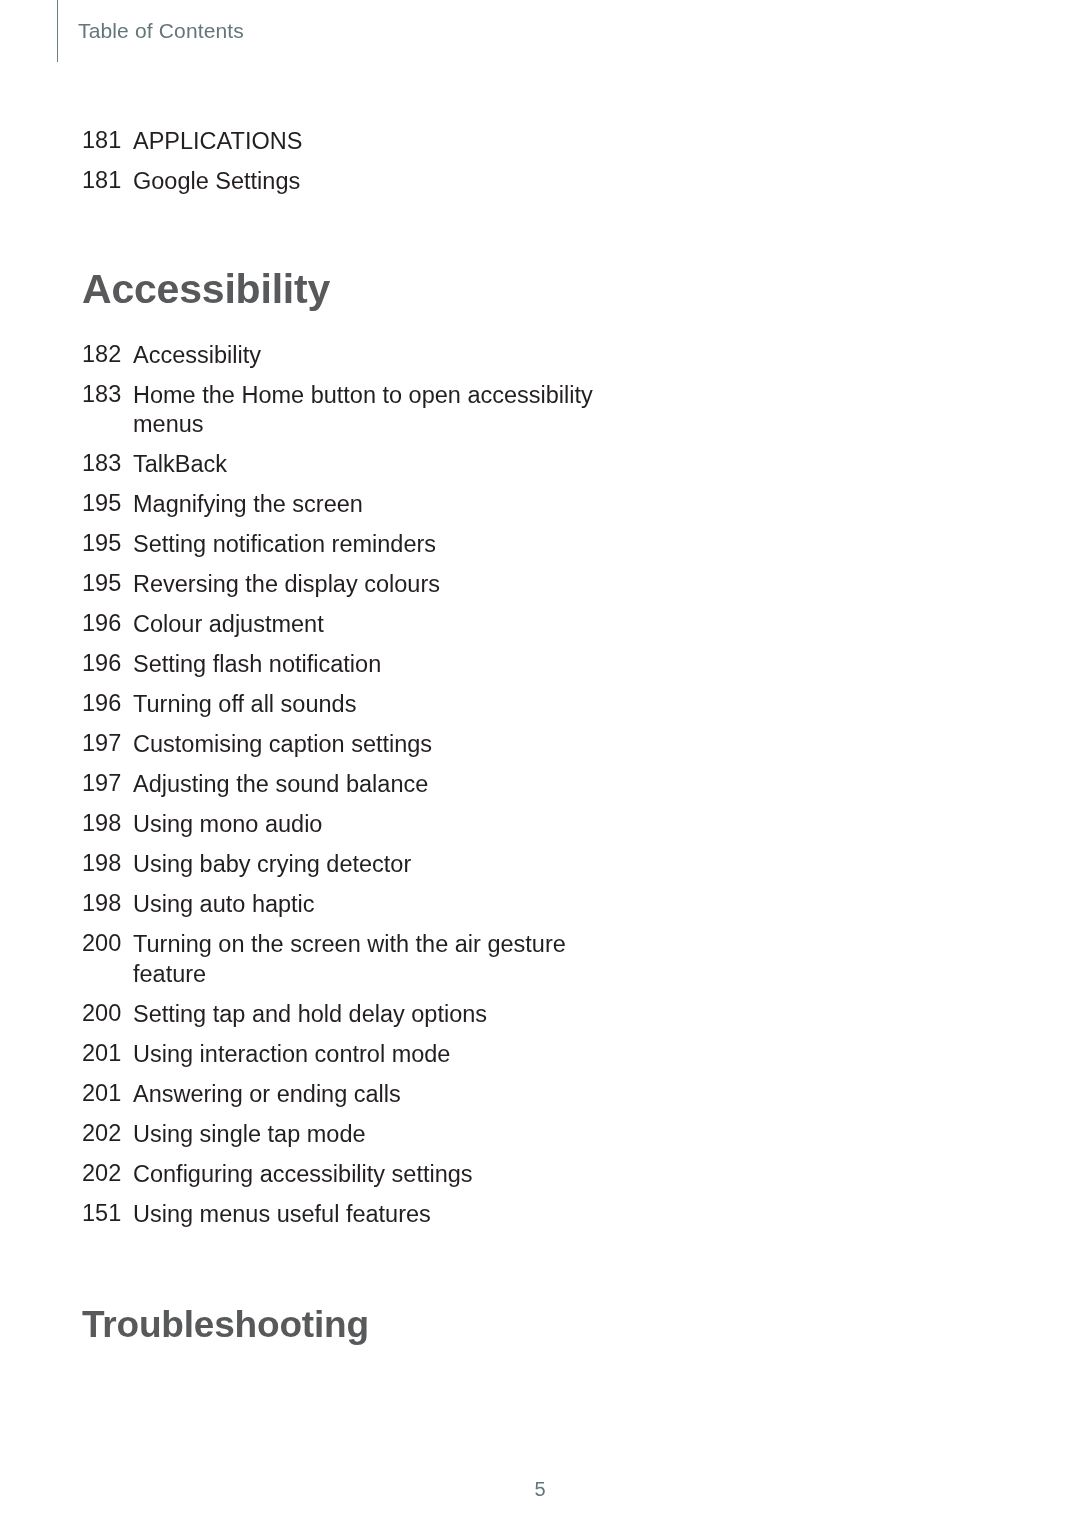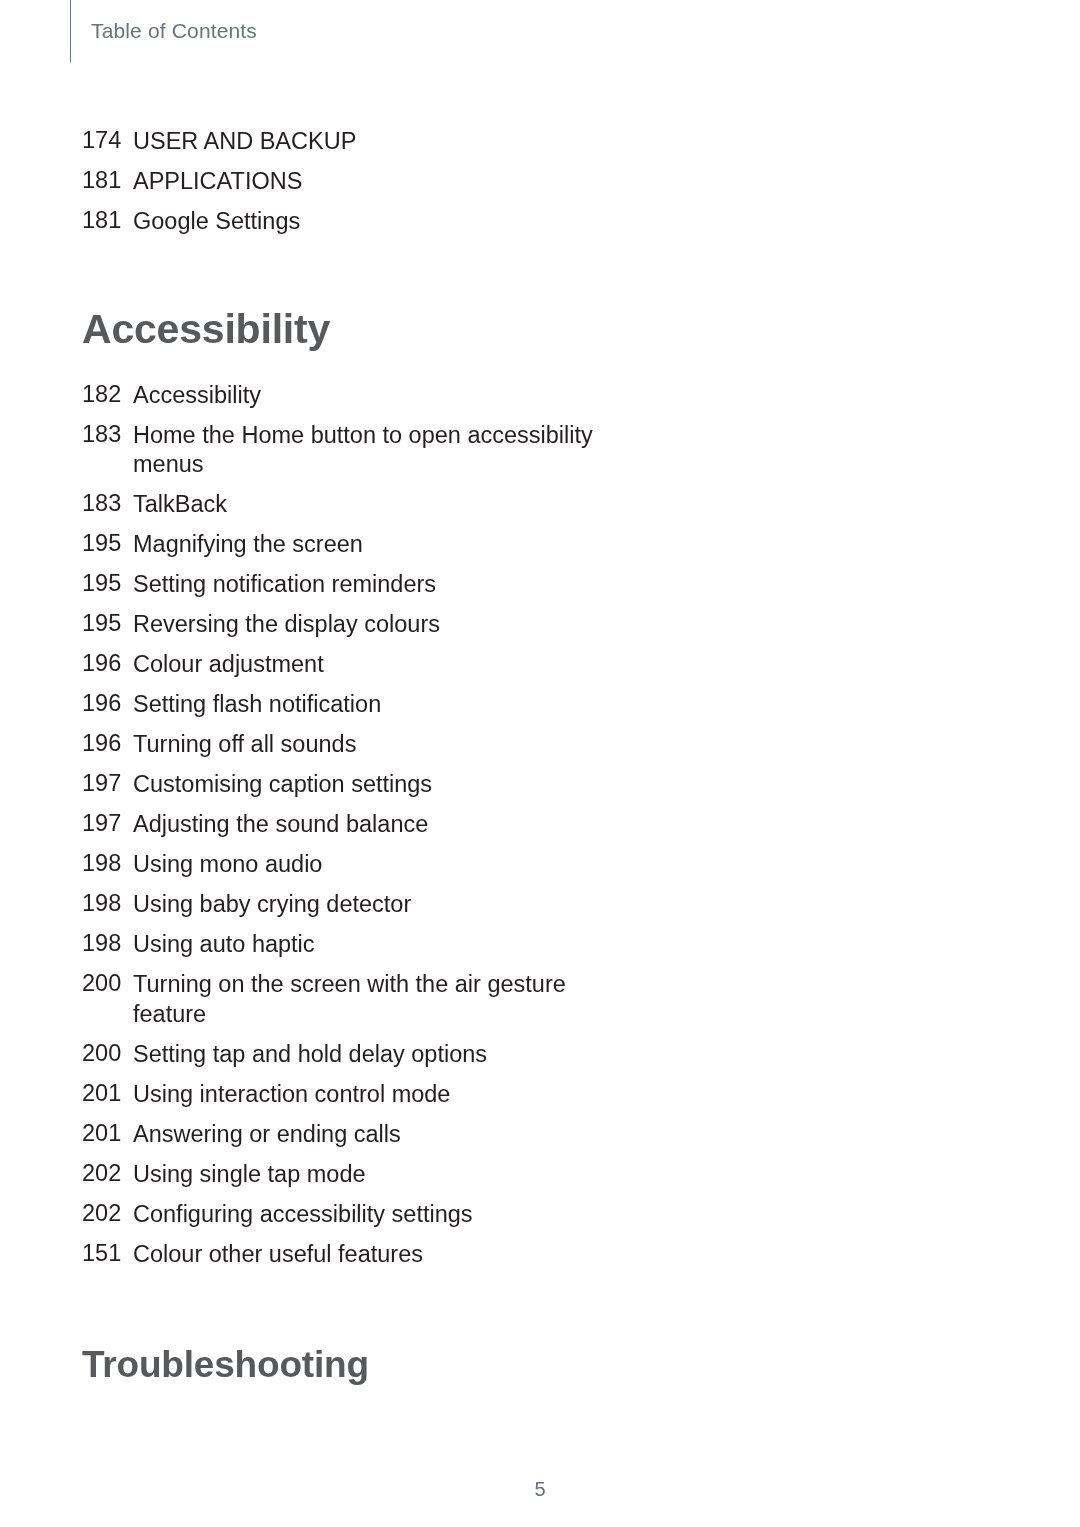--- a/index.html
+++ b/index.html
@@ -12,21 +12,21 @@
     background: #ffffff;
     font-family: "Liberation Sans", sans-serif;
     position: relative;
     overflow: hidden;
     -webkit-font-smoothing: antialiased;
   }
 
   
   #running-header {
     position: absolute;
-    left: 70px;
+    left: 57px;
     top: 0px;
     height: 62px;
     display: flex;
     align-items: center;
   }
   #header-rule {
     width: 1px;
     height: 62px;
     background: #6b7b7f;
     flex: 0 0 auto;
@@ -105,24 +105,20 @@
 
 <div id="running-header">
   <div id="header-rule"></div>
   <div id="header-title">Table of Contents</div>
 </div>
 
 <div id="content">
 
   <div id="group-settings">
     <div class="toc-entry">
-      <span class="toc-page">174</span>
-      <span class="toc-title">USER AND BACKUP</span>
-    </div>
-    <div class="toc-entry">
       <span class="toc-page">181</span>
       <span class="toc-title">APPLICATIONS</span>
     </div>
     <div class="toc-entry">
       <span class="toc-page">181</span>
       <span class="toc-title">Google Settings</span>
     </div>
   </div>
 
   <div class="section-heading" id="section-accessibility">Accessibility</div>
@@ -203,21 +199,21 @@
     <div class="toc-entry">
       <span class="toc-page">202</span>
       <span class="toc-title">Using single tap mode</span>
     </div>
     <div class="toc-entry">
       <span class="toc-page">202</span>
       <span class="toc-title">Configuring accessibility settings</span>
     </div>
     <div class="toc-entry">
       <span class="toc-page">151</span>
-      <span class="toc-title">Colour other useful features</span>
+      <span class="toc-title">Using menus useful features</span>
     </div>
   </div>
 
   <div class="section-heading" id="section-troubleshooting">Troubleshooting</div>
 
 </div>
 
 <div id="page-number">5</div>
 
 </body></html>

